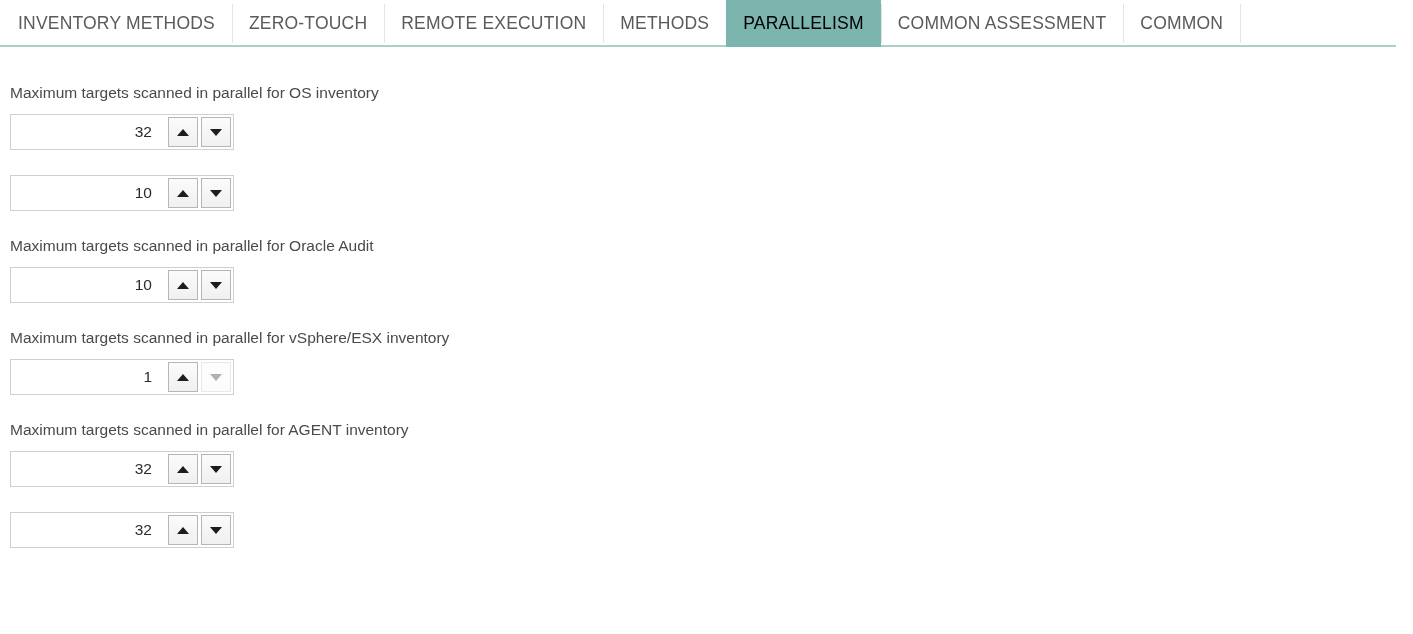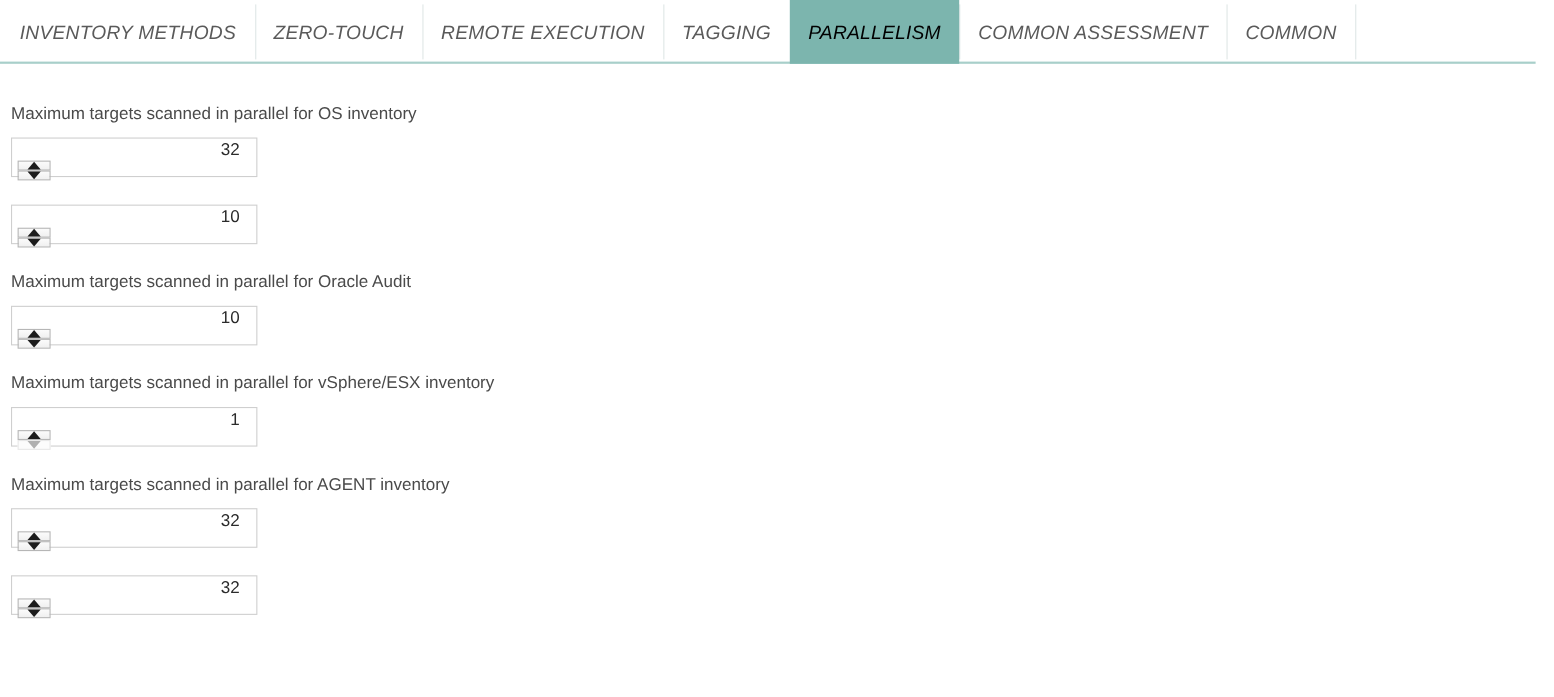--- a/index.html
+++ b/index.html
@@ -12,26 +12,25 @@
     height: 634px;
     overflow: hidden;
     font-family: "Liberation Sans", sans-serif;
     color: #4a4a4a;
     -webkit-font-smoothing: antialiased;
   }
 
   
   .tabbar {
     position: relative;
-    height: 58px;
+    height: 47px;
     box-sizing: border-box;
     display: flex;
     align-items: stretch;
     padding-left: 1px;
-    font-style: italic;
   }
   .tabbar::after {
     content: "";
     position: absolute;
     left: 0;
     right: 17px;
     bottom: 0;
     height: 2px;
     background: #a8cfca;
   }
@@ -97,21 +96,20 @@
 
   .spinner {
     display: inline-flex;
     align-items: stretch;
     box-sizing: border-box;
     width: 224px;
     height: 36px;
     border: 1px solid #cfcfcf;
     background: #ffffff;
     padding: 2px;
-    flex-direction: column;
   }
   .spinner-input {
     flex: 1 1 auto;
     display: flex;
     align-items: center;
     justify-content: flex-end;
     padding-right: 13px;
     font-size: 15.5px;
     color: #2b2b2b;
     background: #ffffff;
@@ -156,21 +154,21 @@
   <div class="tab">
       <span>INVENTORY METHODS</span>
     </div>
     <div class="tab">
       <span>ZERO-TOUCH</span>
     </div>
     <div class="tab">
       <span>REMOTE EXECUTION</span>
     </div>
     <div class="tab">
-      <span>TAGGING</span>
+      <span>METHODS</span>
     </div>
     <div class="tab active">
       <span>PARALLELISM</span>
     </div>
     <div class="tab">
       <span>COMMON ASSESSMENT</span>
     </div>
     <div class="tab">
       <span>COMMON</span>
     </div>

